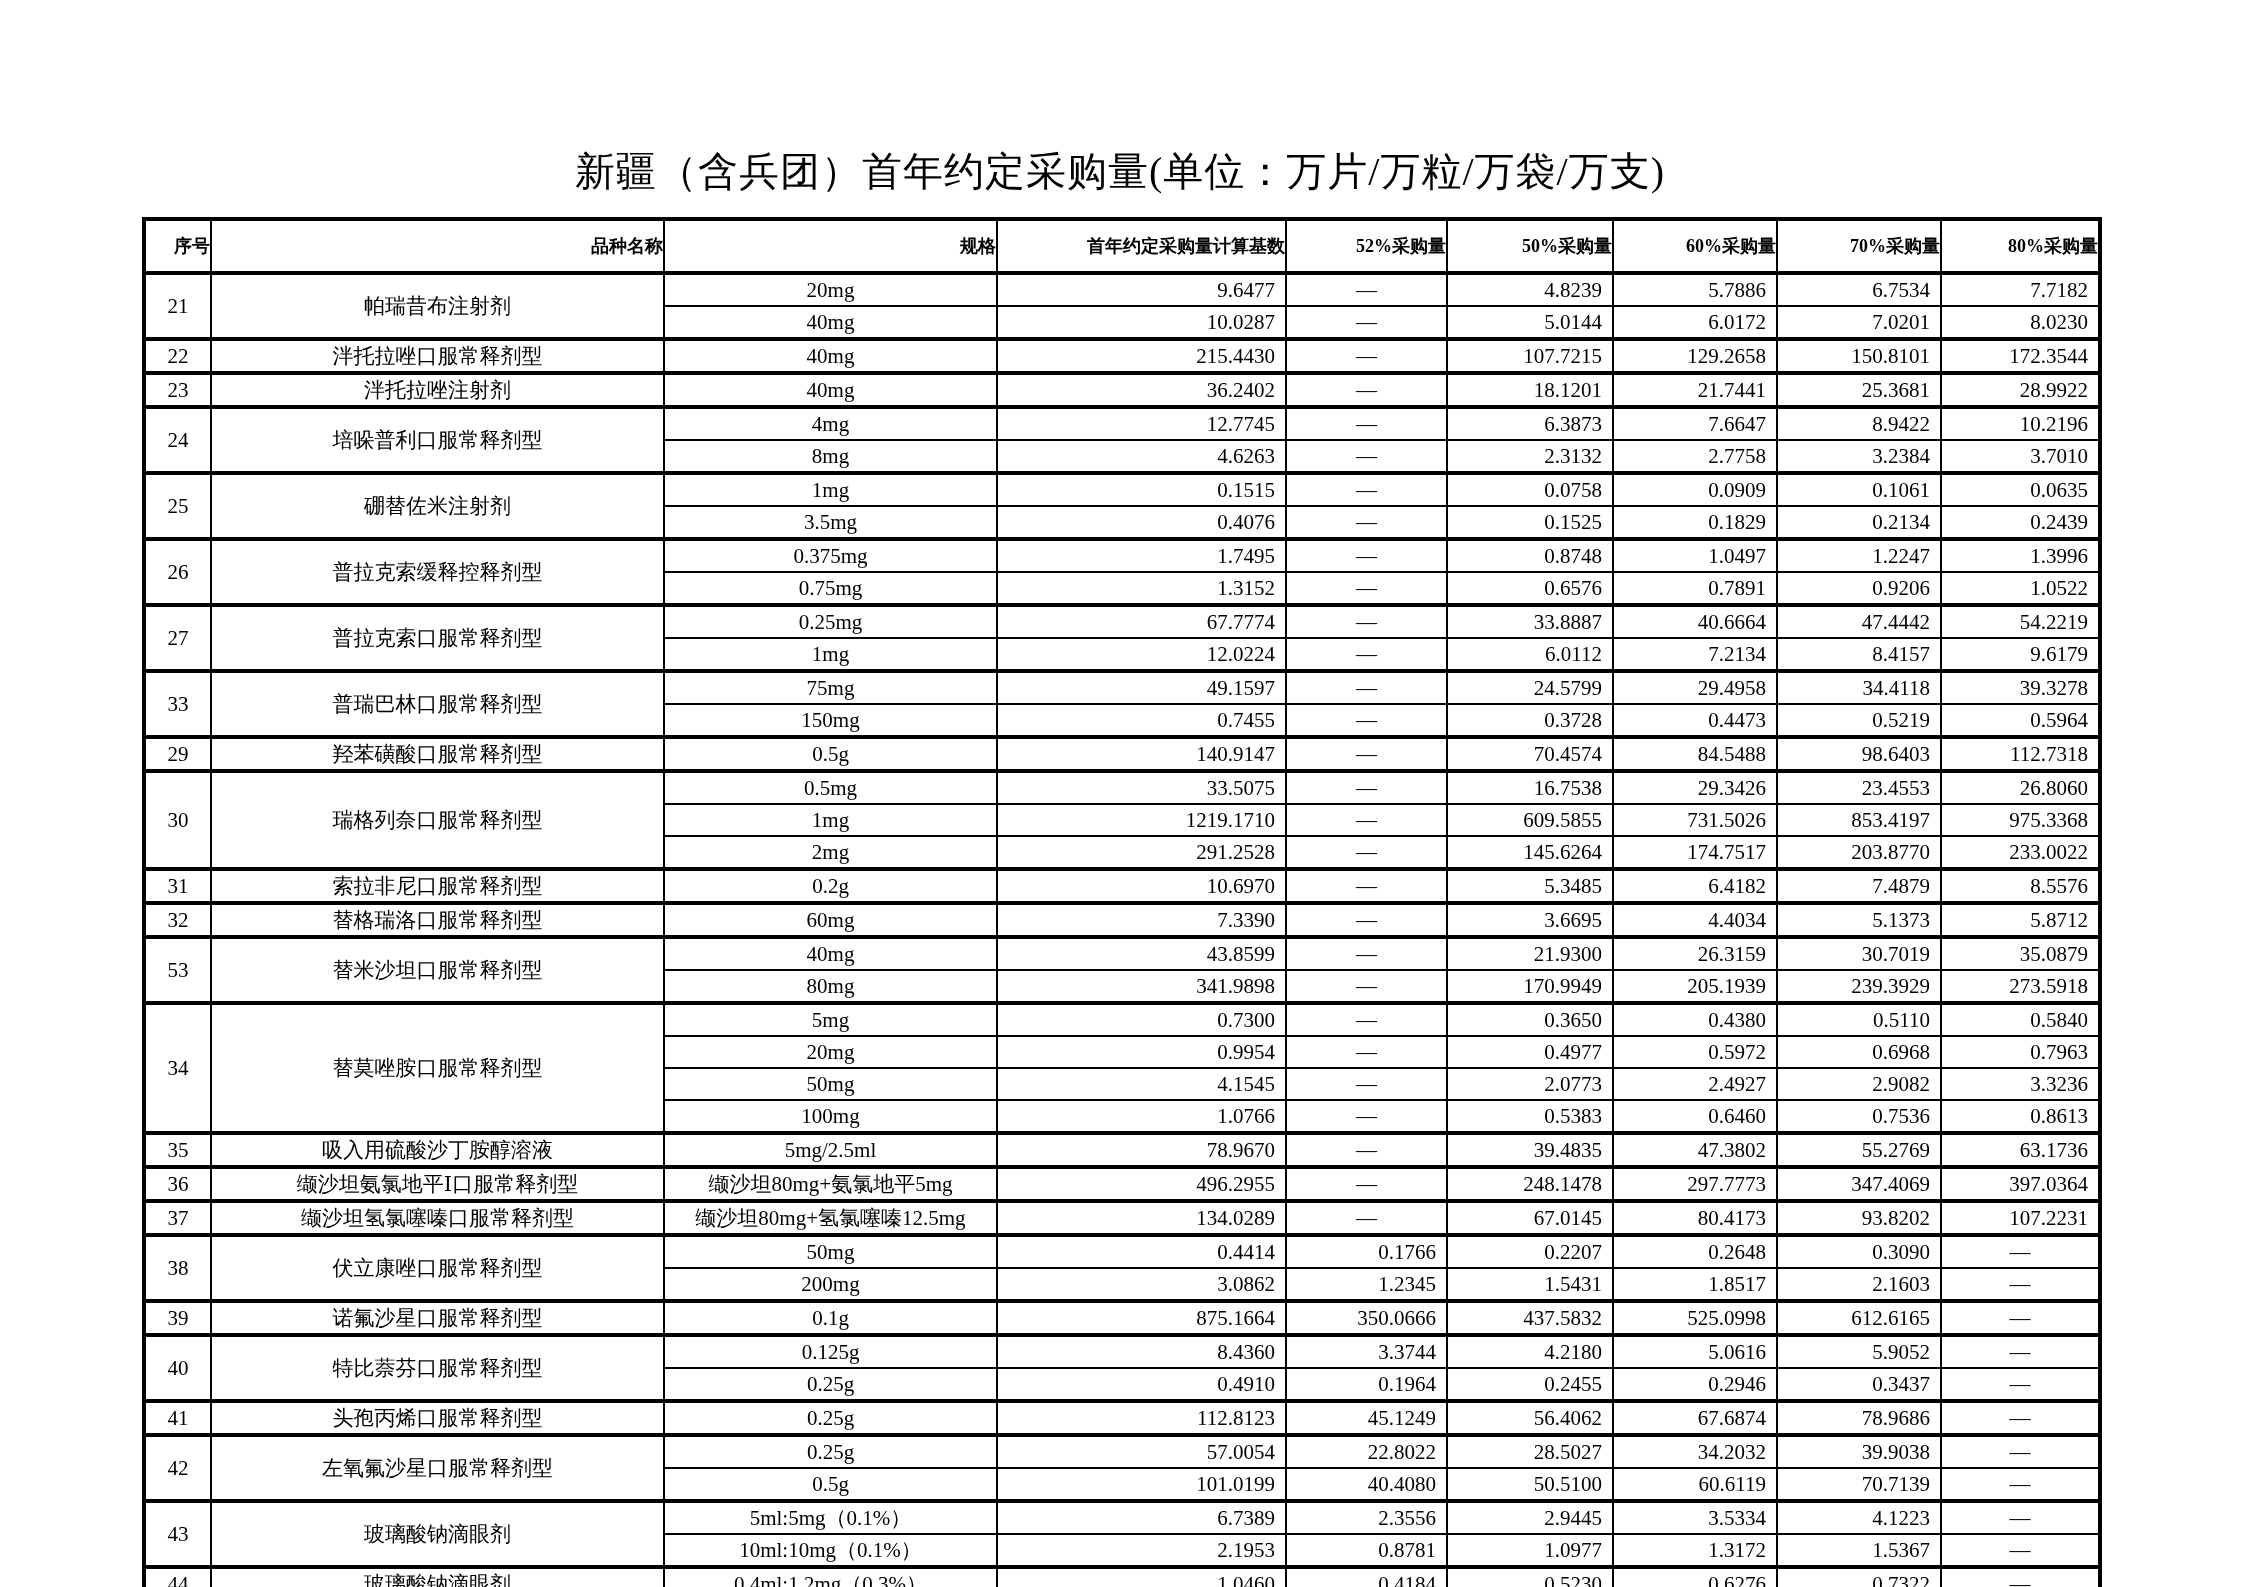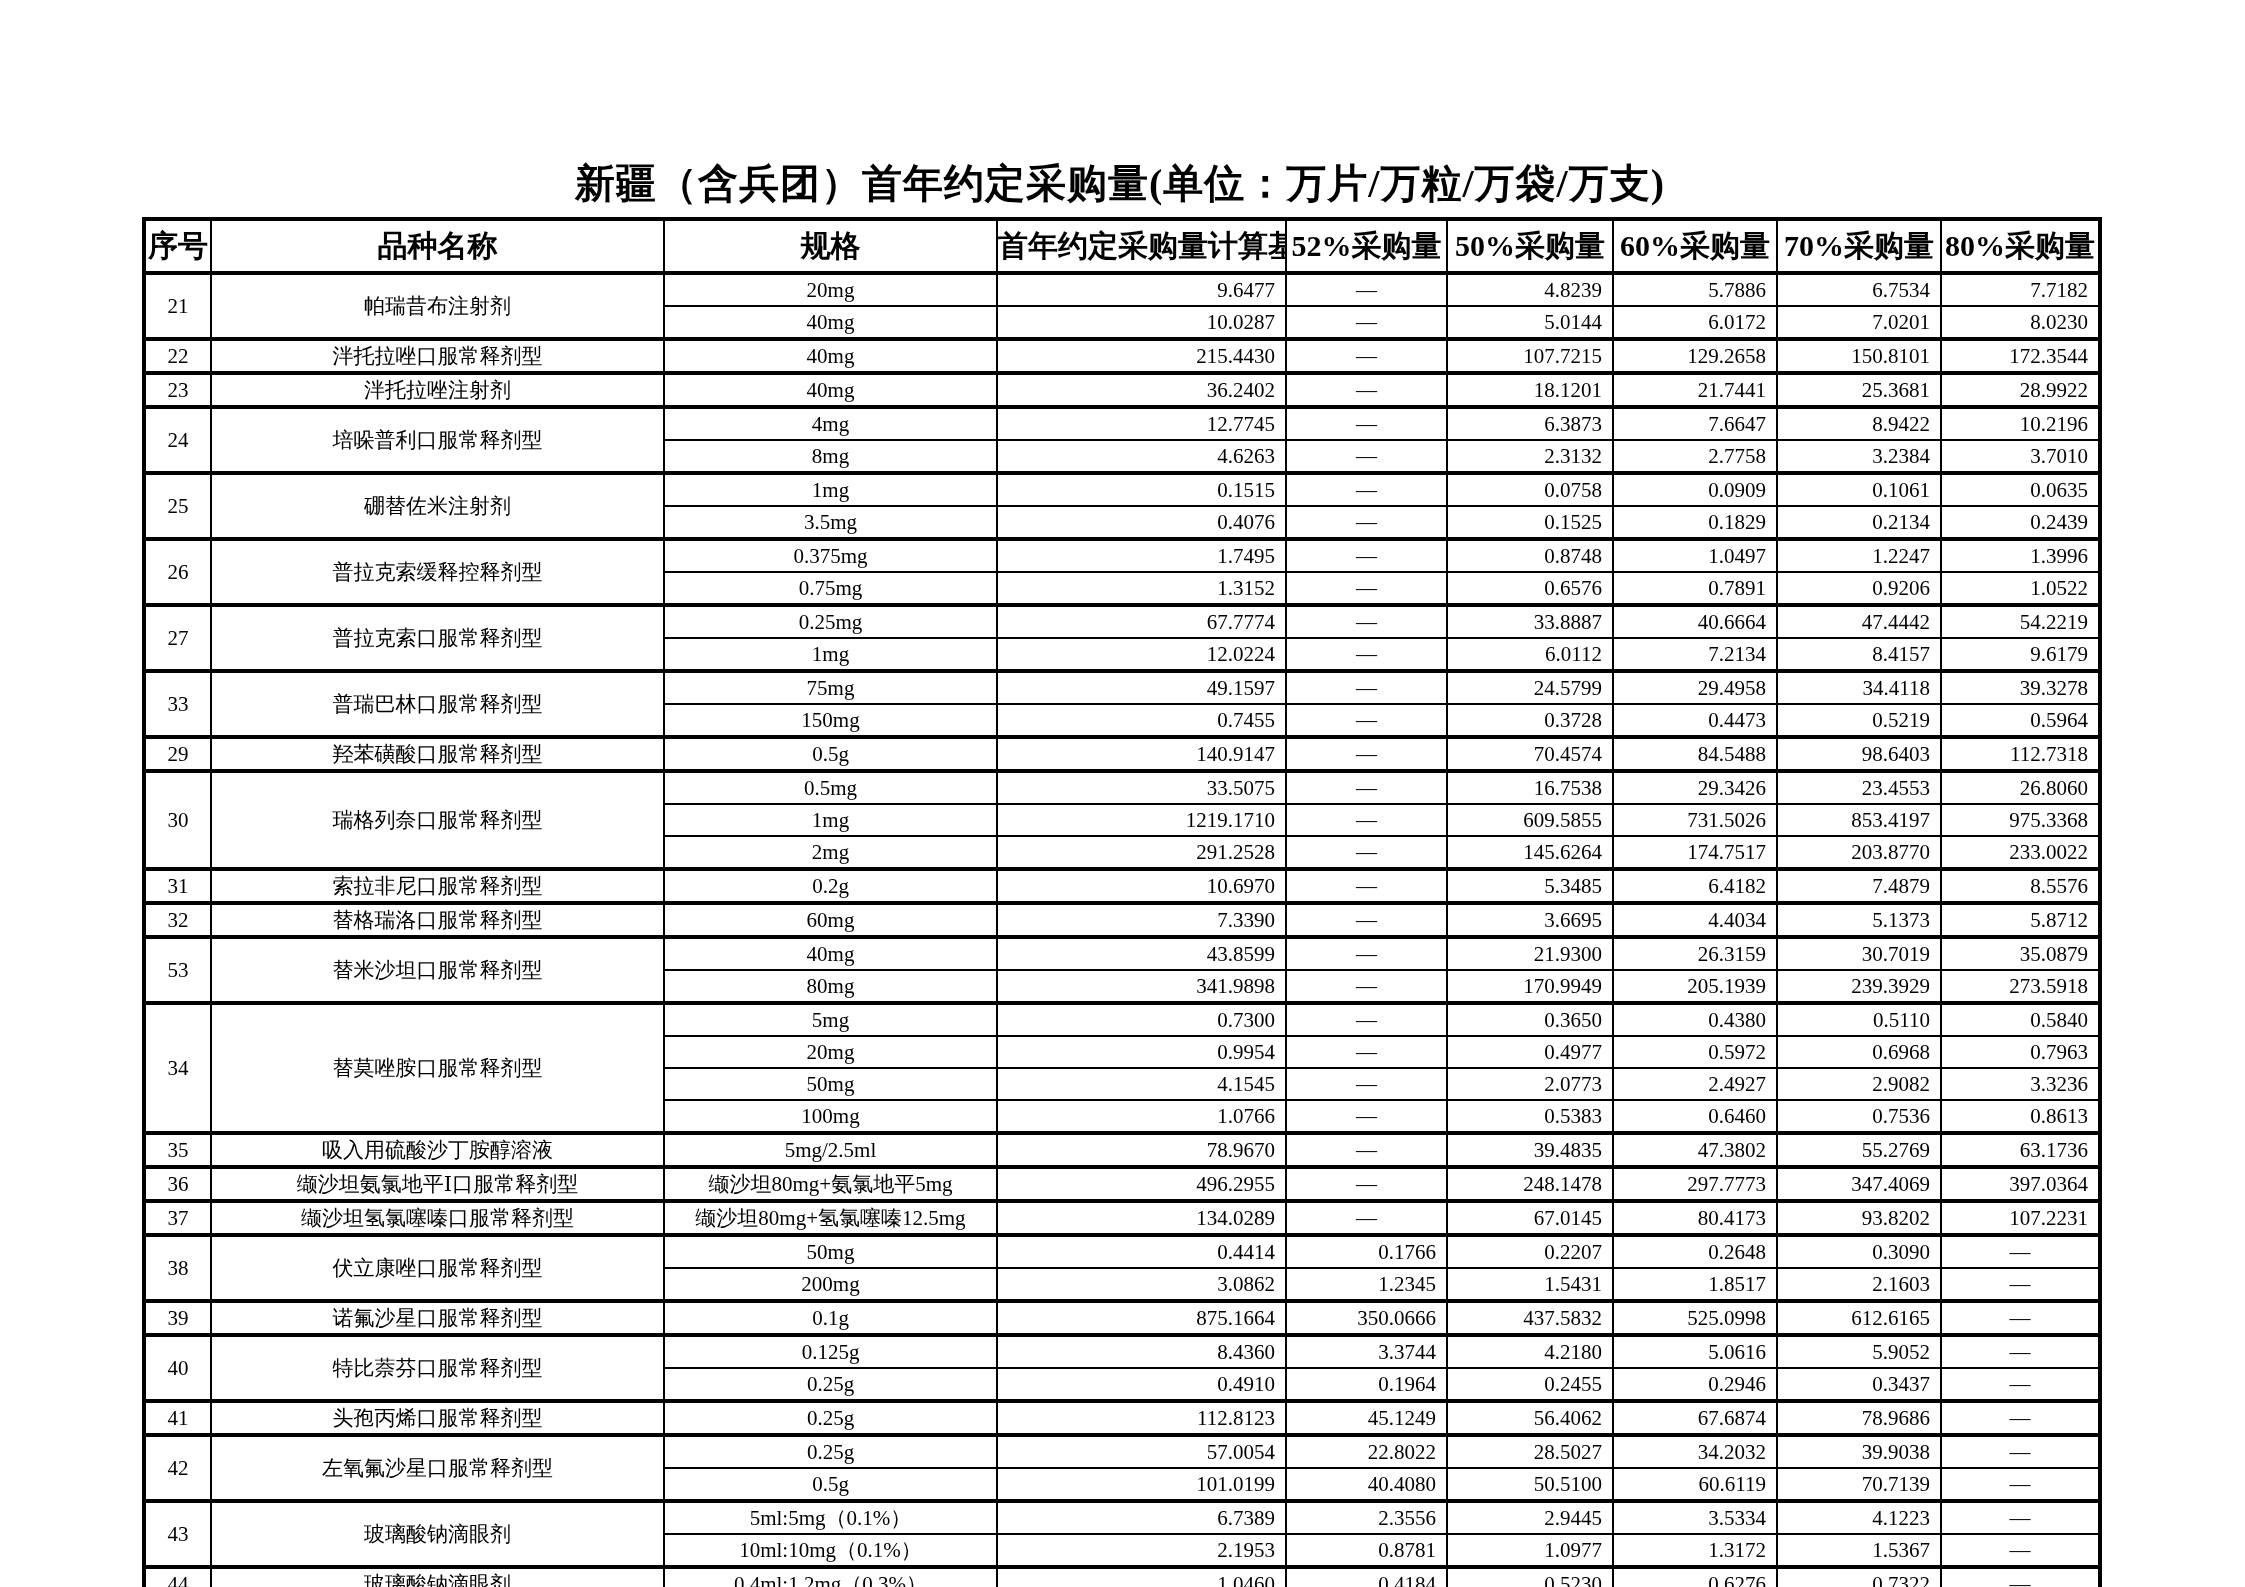--- a/index.html
+++ b/index.html
@@ -17,44 +17,44 @@
   .page {
     position: relative;
     width: 2245px;
     height: 1587px;
     background: #fff;
     overflow: hidden;
   }
   .doc-title {
     position: absolute;
     left: 142px;
-    top: 156px;
+    top: 144px;
     width: 1956px;
     text-align: center;
     font-size: 40px;
-    font-weight: bold;
+    font-weight: normal;
     letter-spacing: 1px;
     white-space: nowrap;
   }
   table.main {
     position: absolute;
     left: 142px;
     top: 217px;
     width: 1956px;
     border-collapse: collapse;
     table-layout: fixed;
     border: 4px solid #000;
   }
   th {
     border: 2px solid #000;
     border-bottom: 4px solid #000;
     height: 50px;
-    font-size: 30px;
+    font-size: 18px;
     font-weight: bold;
-    text-align: center;
+    text-align: right;
     padding: 0;
     white-space: nowrap;
     overflow: hidden;
   }
   td {
     border-left: 2px solid #000;
     border-right: 2px solid #000;
     border-top: 2px solid #000;
     height: 30px;
     font-size: 21px;

